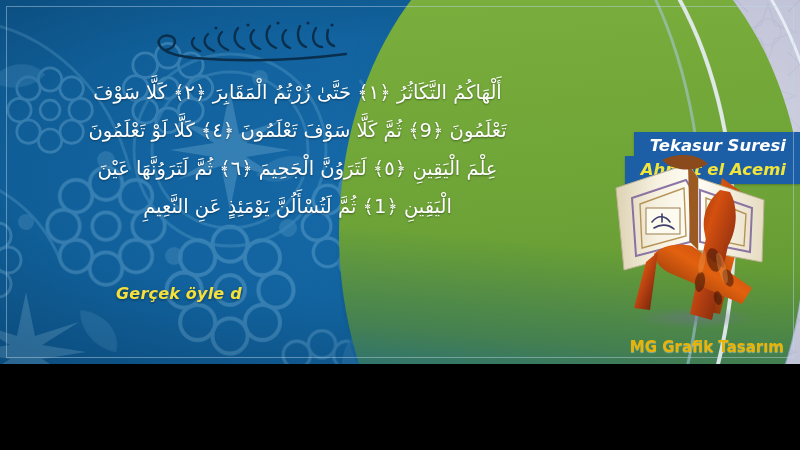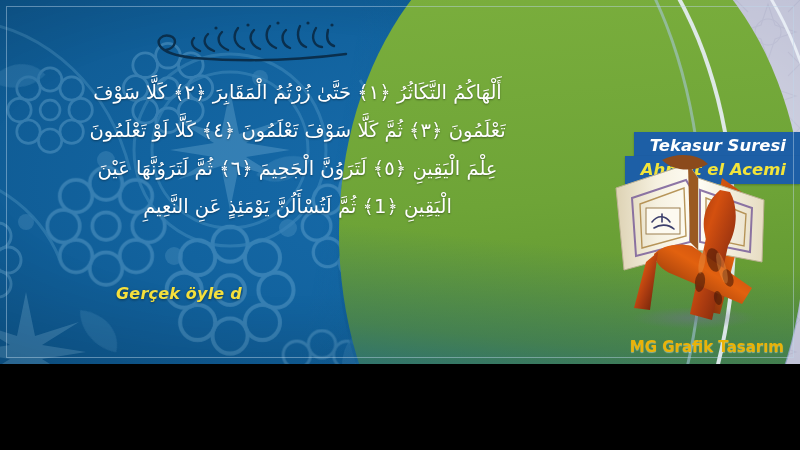--- a/index.html
+++ b/index.html
@@ -260,21 +260,21 @@
       <circle cx="158" cy="9" r="1.6"></circle>
         <circle cx="128" cy="9" r="1.6"></circle>
       <circle cx="98" cy="11" r="1.6"></circle>
         <circle cx="66" cy="14" r="1.6"></circle>
       <circle cx="182" cy="11" r="1.6"></circle>
     </g>
   </svg>
 
   <div class="verses">
     <span class="vline">أَلْهَاكُمُ التَّكَاثُرُ ﴿١﴾ حَتَّىٰ زُرْتُمُ الْمَقَابِرَ ﴿٢﴾ كَلَّا سَوْفَ</span>
-    <span class="vline">تَعْلَمُونَ ﴿٣﴾ ثُمَّ كَلَّا سَوْفَ تَعْلَمُونَ ﴿٤﴾ كَلَّا لَوْ تَعْلَمُونَ</span>
+    <span class="vline">تَعْلَمُونَ ﴿9﴾ ثُمَّ كَلَّا سَوْفَ تَعْلَمُونَ ﴿٤﴾ كَلَّا لَوْ تَعْلَمُونَ</span>
     <span class="vline">عِلْمَ الْيَقِينِ ﴿٥﴾ لَتَرَوُنَّ الْجَحِيمَ ﴿٦﴾ ثُمَّ لَتَرَوُنَّهَا عَيْنَ</span>
     <span class="vline">الْيَقِينِ ﴿1﴾ ثُمَّ لَتُسْأَلُنَّ يَوْمَئِذٍ عَنِ النَّعِيمِ</span>
   </div>
 
   <div class="translation">Gerçek öyle d</div>
 
   <div class="label-box label-sura">Tekasur Suresi</div>
   <div class="label-box label-reciter">Ahmet el Acemi</div>
 
   <svg class="quran" viewBox="0 0 180 190" aria-hidden="true">

